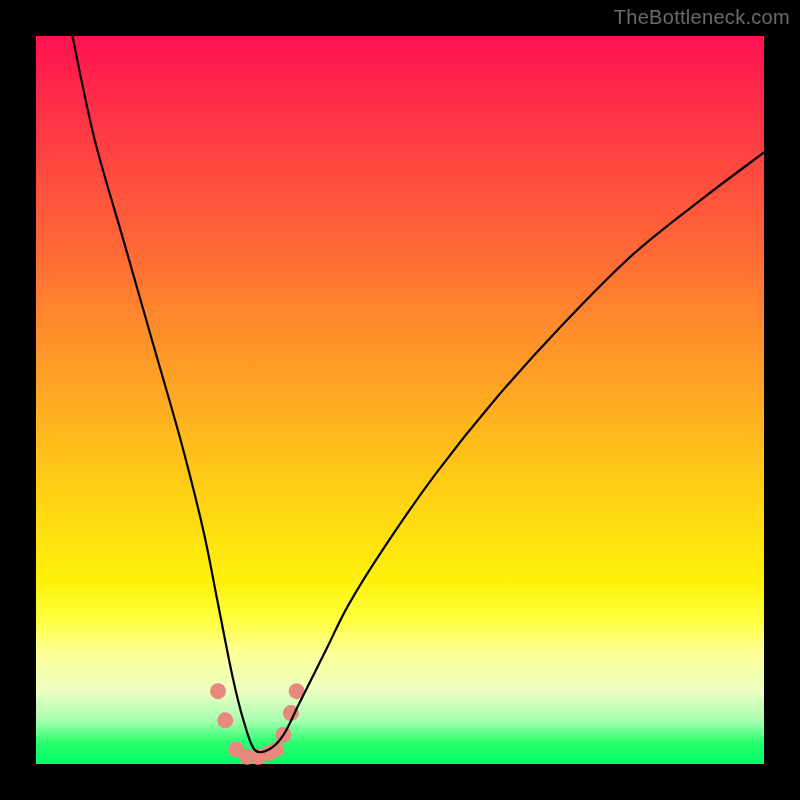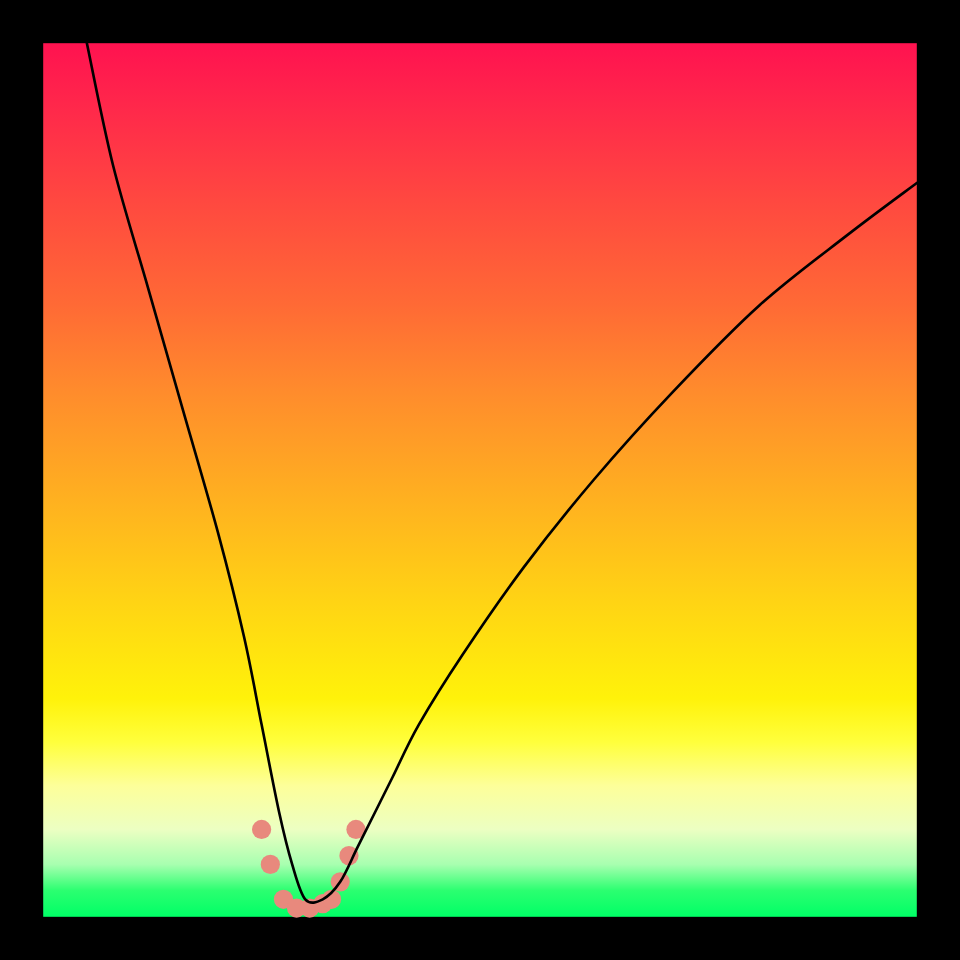--- a/index.html
+++ b/index.html
@@ -77,13 +77,14 @@
           <circle cx="222.04" cy="720.72" r="8" fill="#e8897d"></circle>
           <circle cx="232.96" cy="717.08" r="8" fill="#e8897d"></circle>
           <circle cx="240.24" cy="713.44" r="8" fill="#e8897d"></circle>
           <circle cx="247.52" cy="698.88" r="8" fill="#e8897d"></circle>
           <circle cx="254.79999999999998" cy="677.04" r="8" fill="#e8897d"></circle>
           <circle cx="260.62399999999997" cy="655.2" r="8" fill="#e8897d"></circle>
         </g>
       <path id="curve-path" fill="none" stroke="#000" stroke-width="2.2" stroke-linejoin="round" stroke-linecap="round" d="M 36.4 0 C 40.04 16.98666666666666, 49.74666666666667 67.94666666666663, 58.24 101.91999999999996 C 66.73333333333333 135.8933333333333, 77.65333333333334 169.86666666666667, 87.36 203.84000000000003 C 97.06666666666666 237.8133333333334, 106.77333333333334 271.78666666666675, 116.48 305.76000000000005 C 126.18666666666667 339.73333333333335, 137.10666666666665 376.1333333333333, 145.6 407.68 C 154.09333333333333 439.2266666666667, 161.37333333333333 468.34666666666664, 167.44 495.03999999999996 C 173.50666666666666 521.7333333333333, 177.14666666666668 543.5733333333334, 182 567.84 C 186.85333333333332 592.1066666666667, 192.31333333333333 621.2266666666667, 196.56 640.64 C 200.80666666666667 660.0533333333333, 203.83999999999997 672.1866666666667, 207.48 684.32 C 211.12 696.4533333333334, 214.15333333333334 708.5866666666667, 218.4 713.44 C 222.64666666666668 718.2933333333334, 228.10666666666668 715.8666666666668, 232.96 713.44 C 237.81333333333333 711.0133333333333, 242.66666666666669 706.16, 247.52 698.88 C 252.37333333333333 691.6, 257.22666666666663 679.4666666666667, 262.08 669.76 C 266.93333333333334 660.0533333333333, 271.78666666666663 650.3466666666667, 276.64 640.64 C 281.49333333333334 630.9333333333333, 285.1333333333333 623.6533333333333, 291.2 611.52 C 297.26666666666665 599.3866666666667, 303.33333333333337 584.8266666666667, 313.04 567.84 C 322.74666666666667 550.8533333333334, 334.88 531.44, 349.44 509.6 C 364 487.76, 382.20000000000005 461.06666666666666, 400.40000000000003 436.8 C 418.6 412.53333333333336, 438.0133333333333 388.26666666666665, 458.64 364 C 479.26666666666665 339.73333333333335, 501.1066666666666 315.46666666666664, 524.16 291.2 C 547.2133333333333 266.93333333333334, 572.6933333333333 240.24000000000004, 596.9599999999999 218.40000000000003 C 621.2266666666666 196.56000000000003, 647.92 177.14666666666665, 669.76 160.15999999999997 C 691.6 143.1733333333333, 718.2933333333333 123.76, 728 116.48000000000002"></path>
     </svg>
   </div>
+  <div class="watermark">TheBottleneck.com</div>
 </div>
 
 </body></html>

